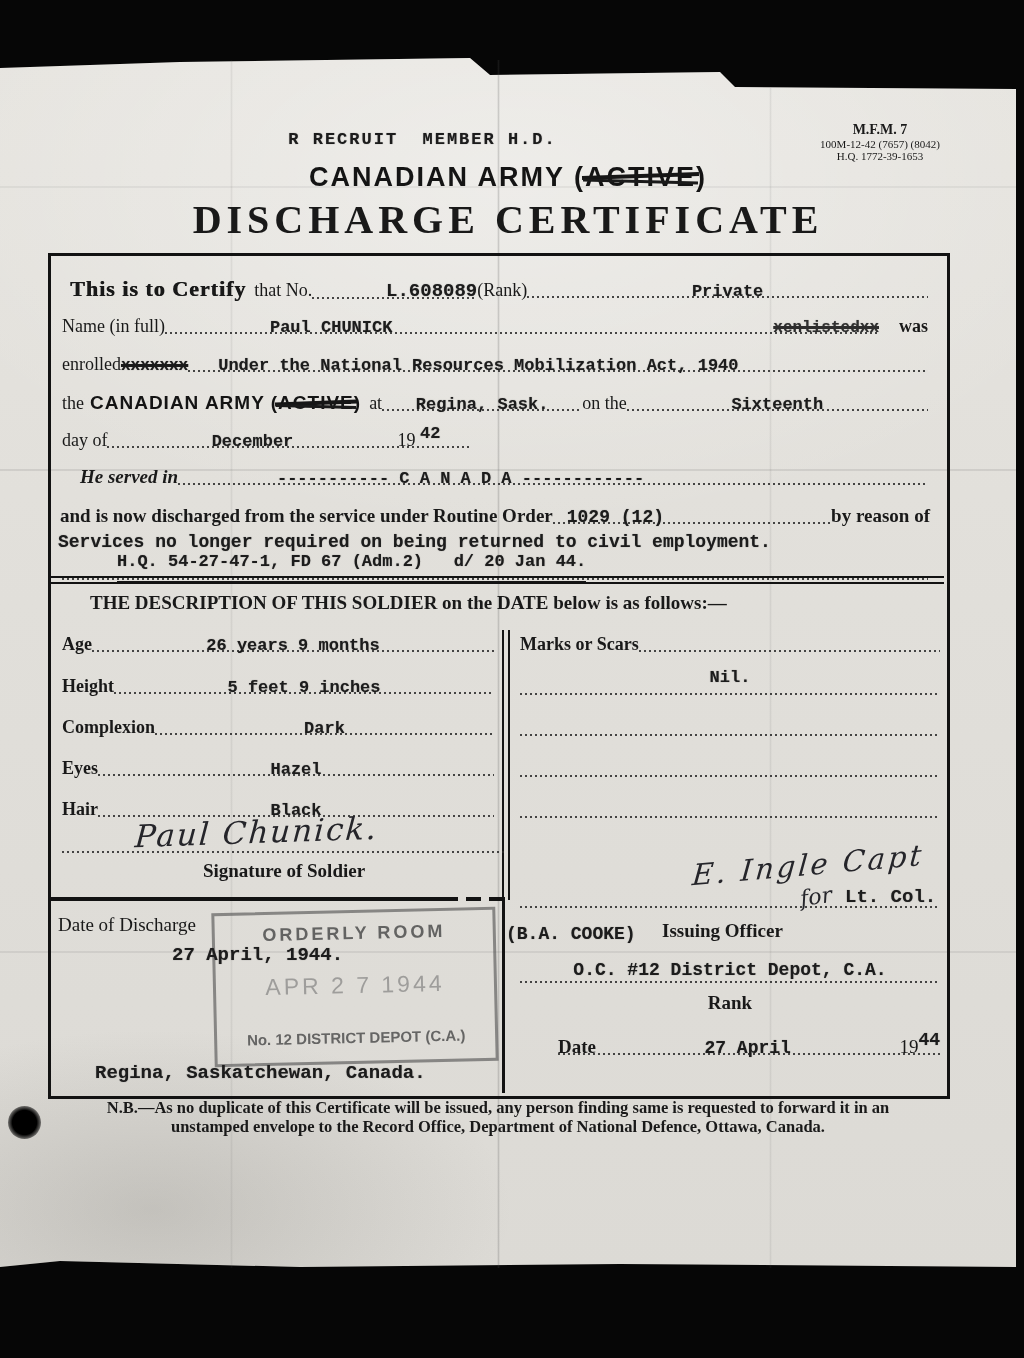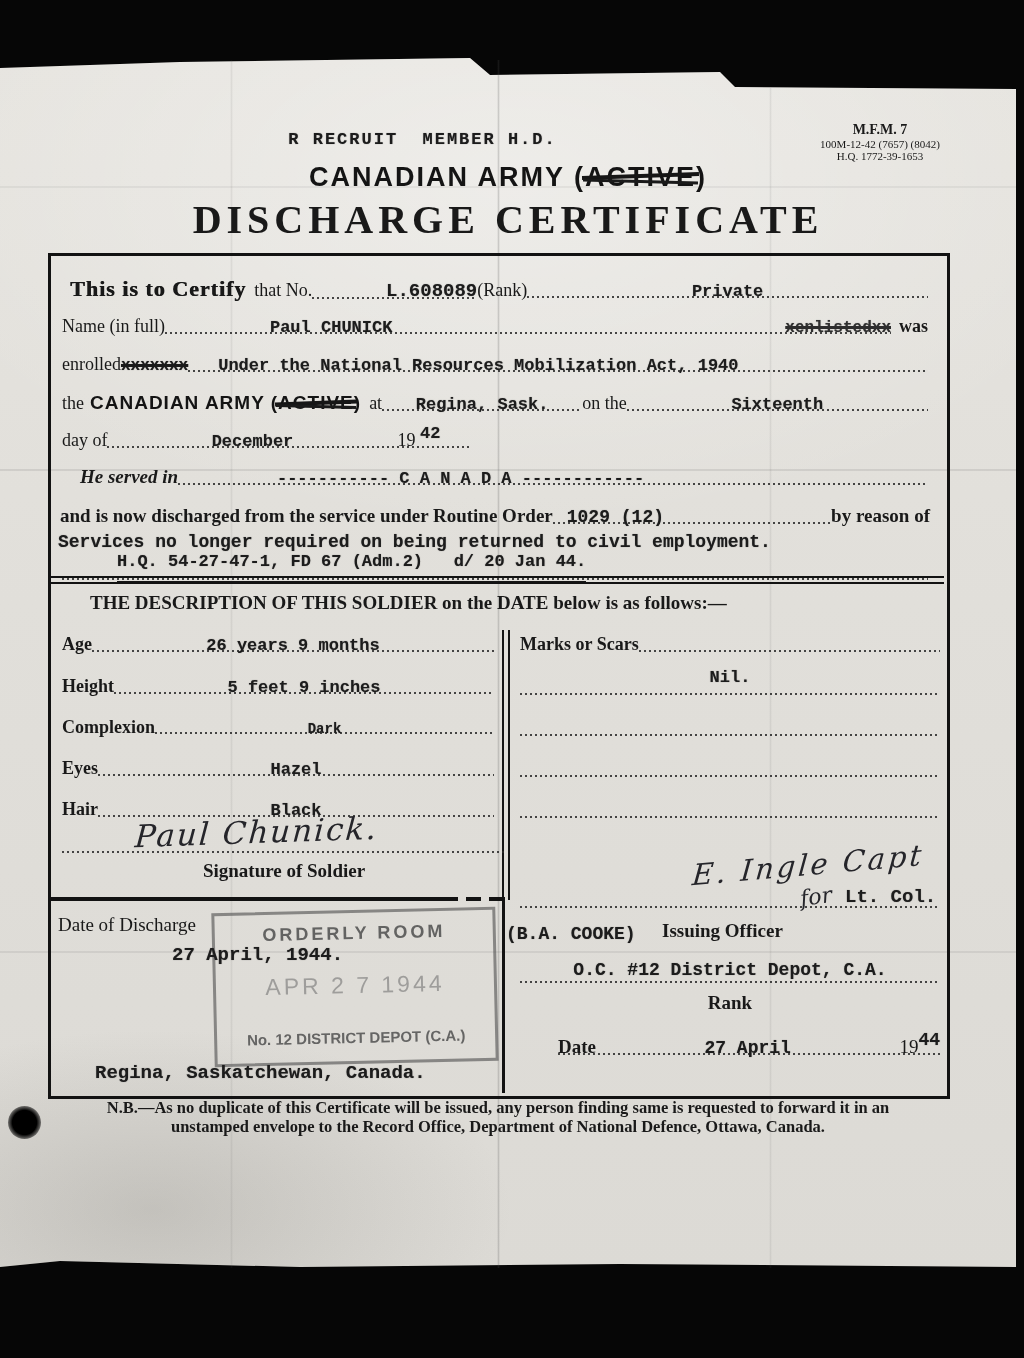--- a/index.html
+++ b/index.html
@@ -83,21 +83,21 @@
     <span class="dotline fill mono" style="font-size:17px;">Private</span>
   </div>
 
   <div class="row" style="left:62px;top:316px;width:866px;font-size:18px;">
     <span class="serif">Name (in full)</span>
     <span class="dotline fill" style="display:flex;align-items:baseline;justify-content:flex-end;">
       <span class="mono" style="margin-left:105px;font-size:17px;">Paul CHUNICK</span>
       <span style="flex:1;"></span>
       <span class="mono struck" style="font-size:16px;opacity:.9;">xenlistedxx</span>
     </span>
-    <span class="serif" style="margin-left:8px;font-weight:bold;">was</span>
+    <span class="serif" style="margin-left:20px;font-weight:bold;">was</span>
   </div>
 
   <div class="row" style="left:62px;top:354px;width:866px;font-size:18px;">
     <span class="serif">enrolled</span>
     <span class="mono struck" style="font-size:16px;">xxxxxxx</span>
     <span class="dotline fill mono" style="text-align:left;padding-left:30px;font-size:17px;">Under the National Resources Mobilization Act, 1940</span>
   </div>
 
   <div class="row" style="left:62px;top:392px;width:866px;font-size:18px;">
     <span class="serif">the</span>
@@ -144,21 +144,21 @@
   <div class="row" style="left:62px;top:634px;width:432px;font-size:18px;">
     <span class="serif" style="font-weight:bold;">Age</span>
     <span class="dotline fill mono" style="font-size:17px;">26 years 9 months</span>
   </div>
   <div class="row" style="left:62px;top:676px;width:432px;font-size:18px;">
     <span class="serif" style="font-weight:bold;">Height</span>
     <span class="dotline fill mono" style="font-size:17px;">5 feet 9 inches</span>
   </div>
   <div class="row" style="left:62px;top:717px;width:432px;font-size:18px;">
     <span class="serif" style="font-weight:bold;">Complexion</span>
-    <span class="dotline fill mono" style="font-size:14px;font-family:Liberation Mono, monospace;">Dark</span>
+    <span class="dotline fill mono" style="font-size:17px;font-family:Liberation Mono, monospace;">Dark</span>
   </div>
   <div class="row" style="left:62px;top:758px;width:432px;font-size:18px;">
     <span class="serif" style="font-weight:bold;">Eyes</span>
     <span class="dotline fill mono" style="font-size:17px;">Hazel</span>
   </div>
   <div class="row" style="left:62px;top:799px;width:432px;font-size:18px;">
     <span class="serif" style="font-weight:bold;">Hair</span>
     <span class="dotline fill mono" style="font-size:17px;">Black</span>
   </div>
 

